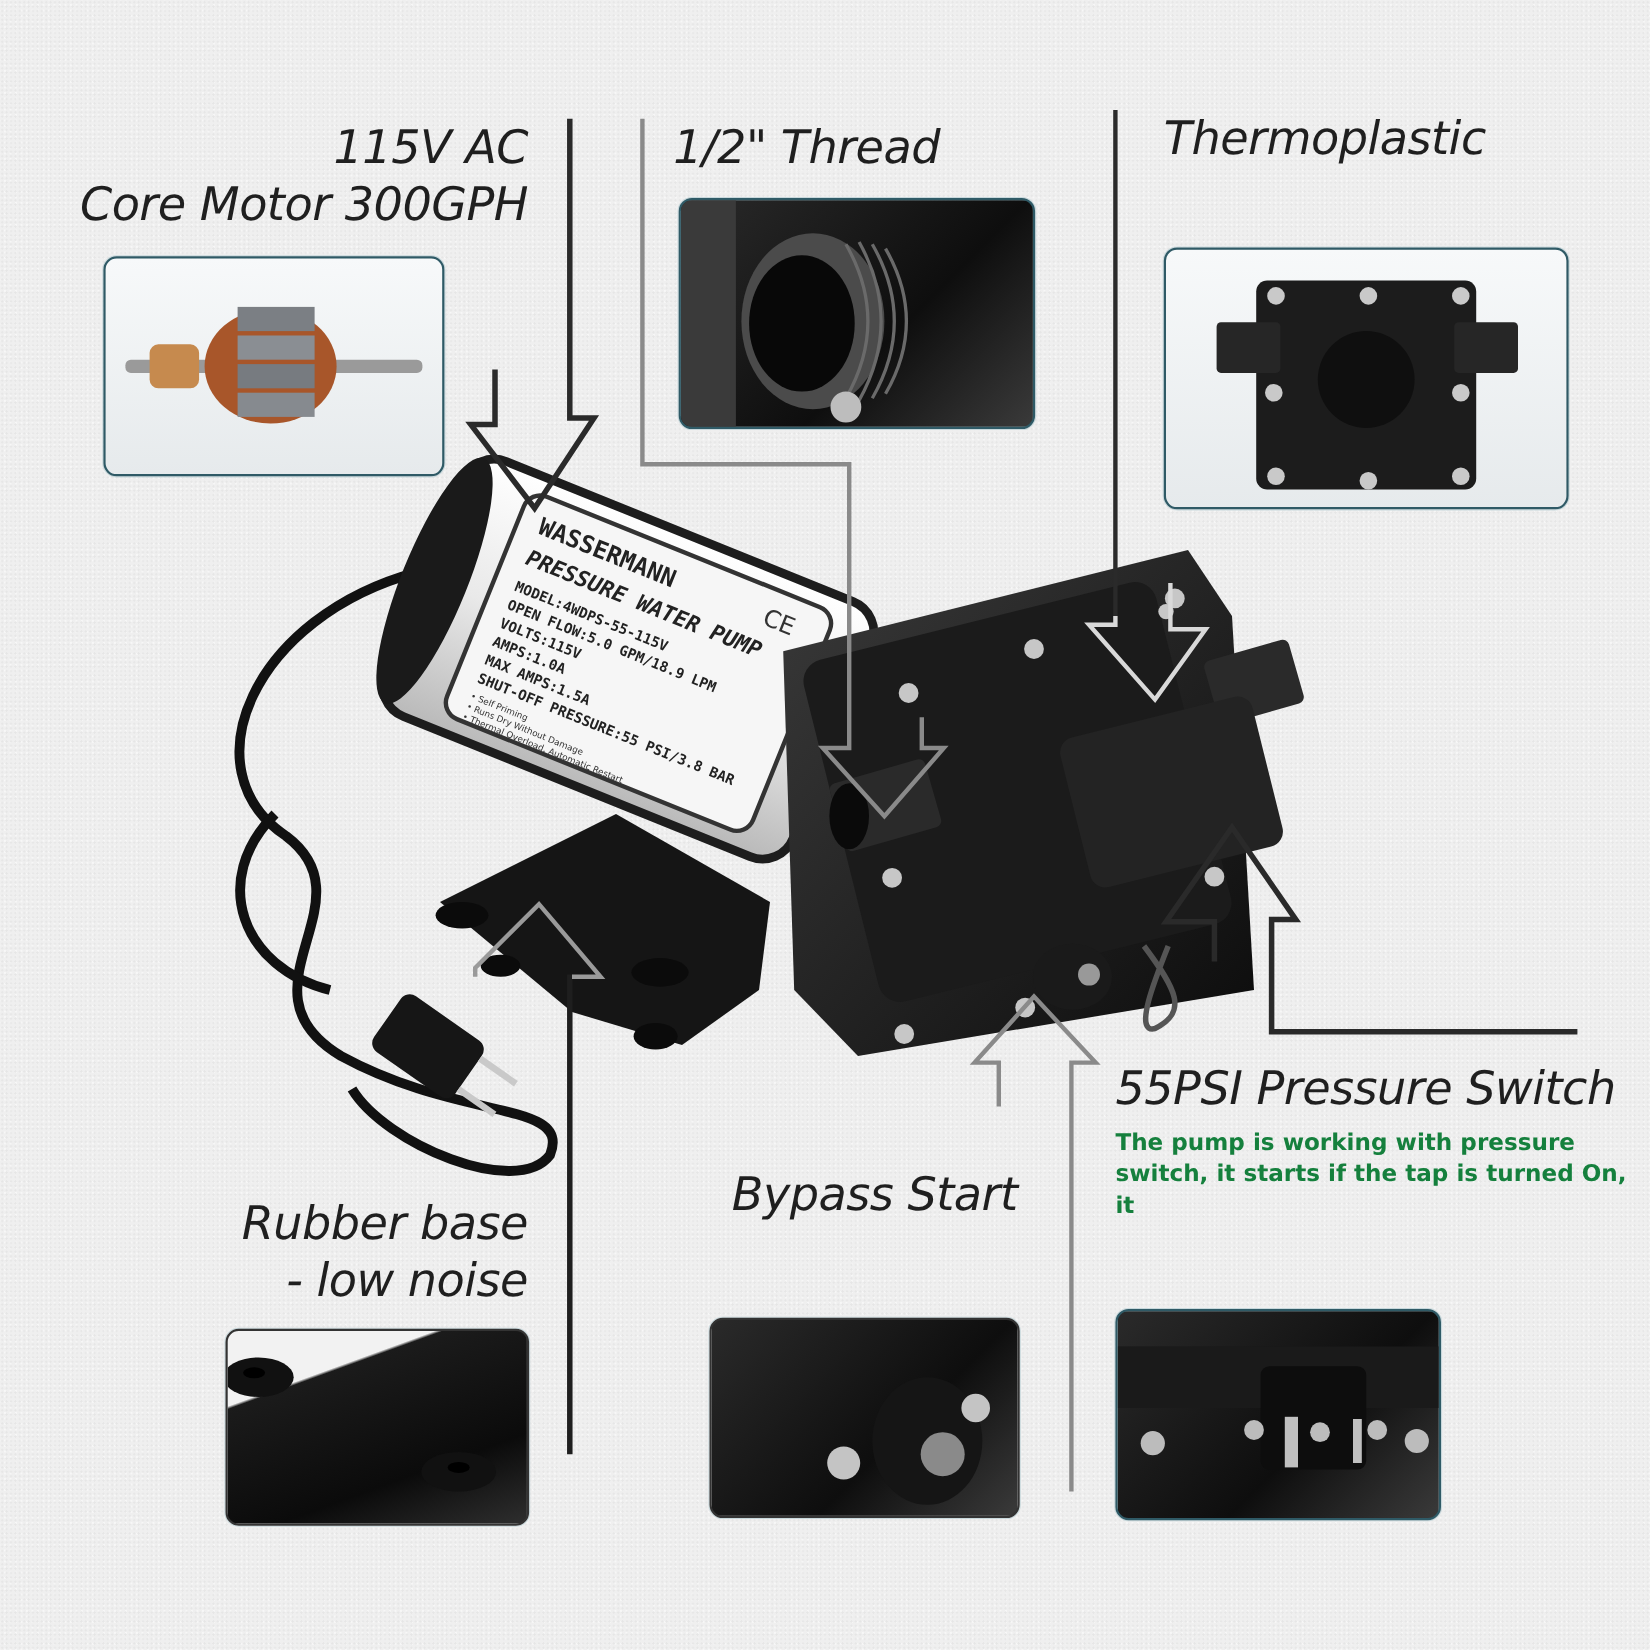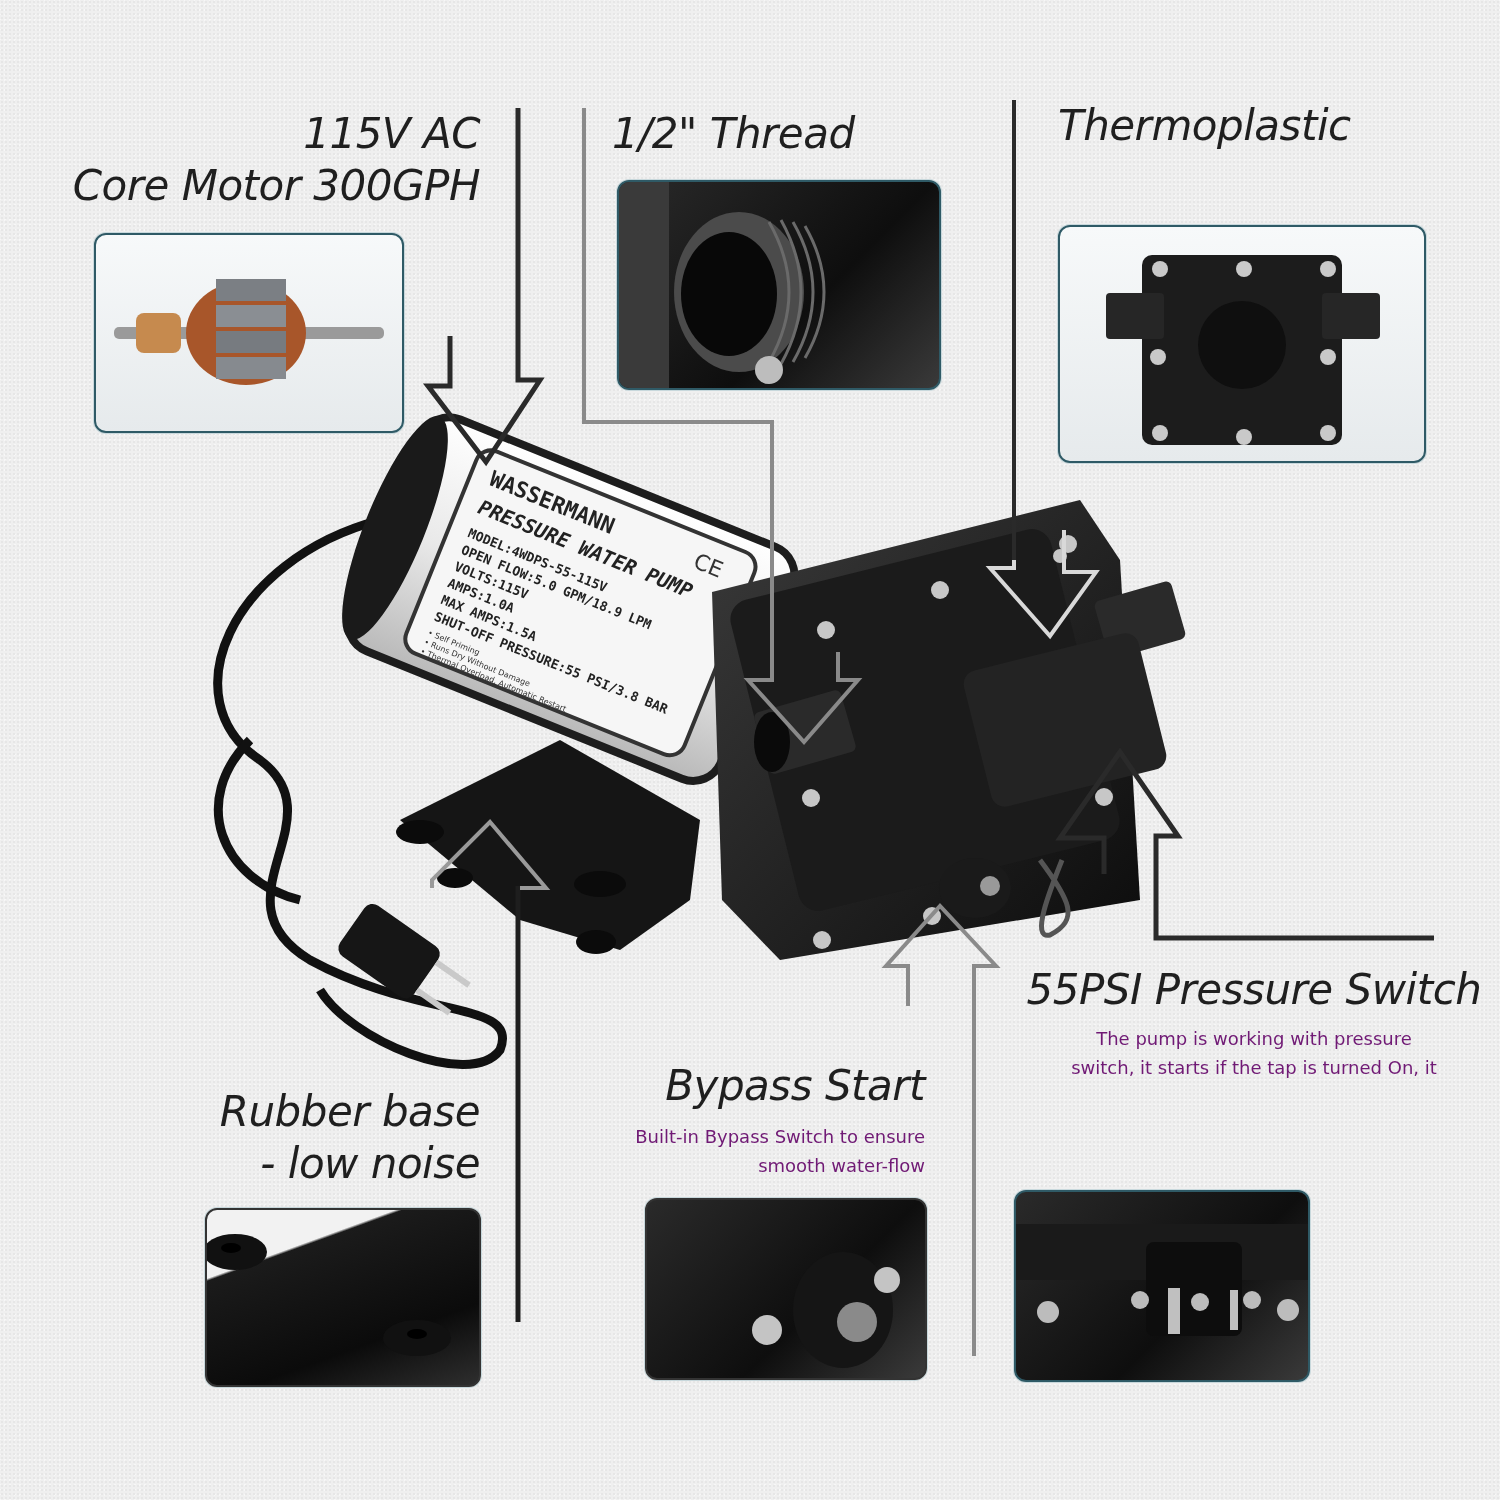--- a/index.html
+++ b/index.html
@@ -8,21 +8,21 @@
     background: #efefef;
     background-image: radial-gradient(#e6e6e6 1px, transparent 1px), radial-gradient(#f7f7f7 1px, transparent 1px);
     background-size: 4px 4px, 5px 5px;
     background-position: 0 0, 2px 2px;
     font-family: "DejaVu Sans", sans-serif;
     color: #1e1e1e;
   }
   .abs { position: absolute; }
   .title { font-size: 42px; line-height: 52px; color: #1f1f1f; letter-spacing: -0.5px; font-style: italic; }
   .title.right { text-align: right; }
-  .desc { font-size: 18px; line-height: 29px; color: #701a75; }
+  .desc { font-size: 21px; line-height: 29px; color: #15803d; font-weight: bold; }
   .desc.right { text-align: right; }
   .inset {
     position: absolute; border-radius: 12px; overflow: hidden;
     border: 2px solid #2f5a66; box-shadow: 0 0 0 1px #c8d8dc;
   }
   .inset.light { background: linear-gradient(180deg,#f7f9fa 0%,#e6eaec 100%); }
   .inset.dark  { background: linear-gradient(135deg,#2a2a2a 0%,#0e0e0e 60%,#3a3a3a 100%); }
   .inset.mid   { background: linear-gradient(160deg,#f2f2f2 0%,#f2f2f2 25%,#1b1b1b 26%,#0b0b0b 70%,#2e2e2e 100%); border-color:#333; }
   svg { position: absolute; left: 0; top: 0; }
   .label-text { font-family: "DejaVu Sans Mono", monospace; font-weight: bold; fill: #222; }
@@ -41,27 +41,23 @@
   <div>Thermoplastic</div>
 </div>
 
 <div class="abs title right" style="left:180px; top:1086px; width:300px;">
   <div>Rubber base</div>
   <div>- low noise</div>
 </div>
 
 <div class="abs" style="left:560px; top:1060px; width:365px;">
   <div class="title right">Bypass Start</div>
-  <div class="desc right" style="margin-top:10px;">
-    <div>Built-in Bypass Switch to ensure</div>
-    <div>smooth water-flow</div>
-  </div>
-</div>
-
-<div class="abs" style="left:1014px; top:964px; width:480px;text-align:center;">
+</div>
+
+<div class="abs" style="left:1014px; top:964px; width:480px;">
   <div class="title">
     <div>55PSI Pressure Switch</div>
   </div>
   <div class="desc" style="margin-top:8px;">
     <div>The pump is working with pressure</div>
     <div>switch, it starts if the tap is turned On, it</div>
   </div>
 </div>
 
 <div class="inset light" style="left:94px; top:233px; width:306px; height:196px;">

